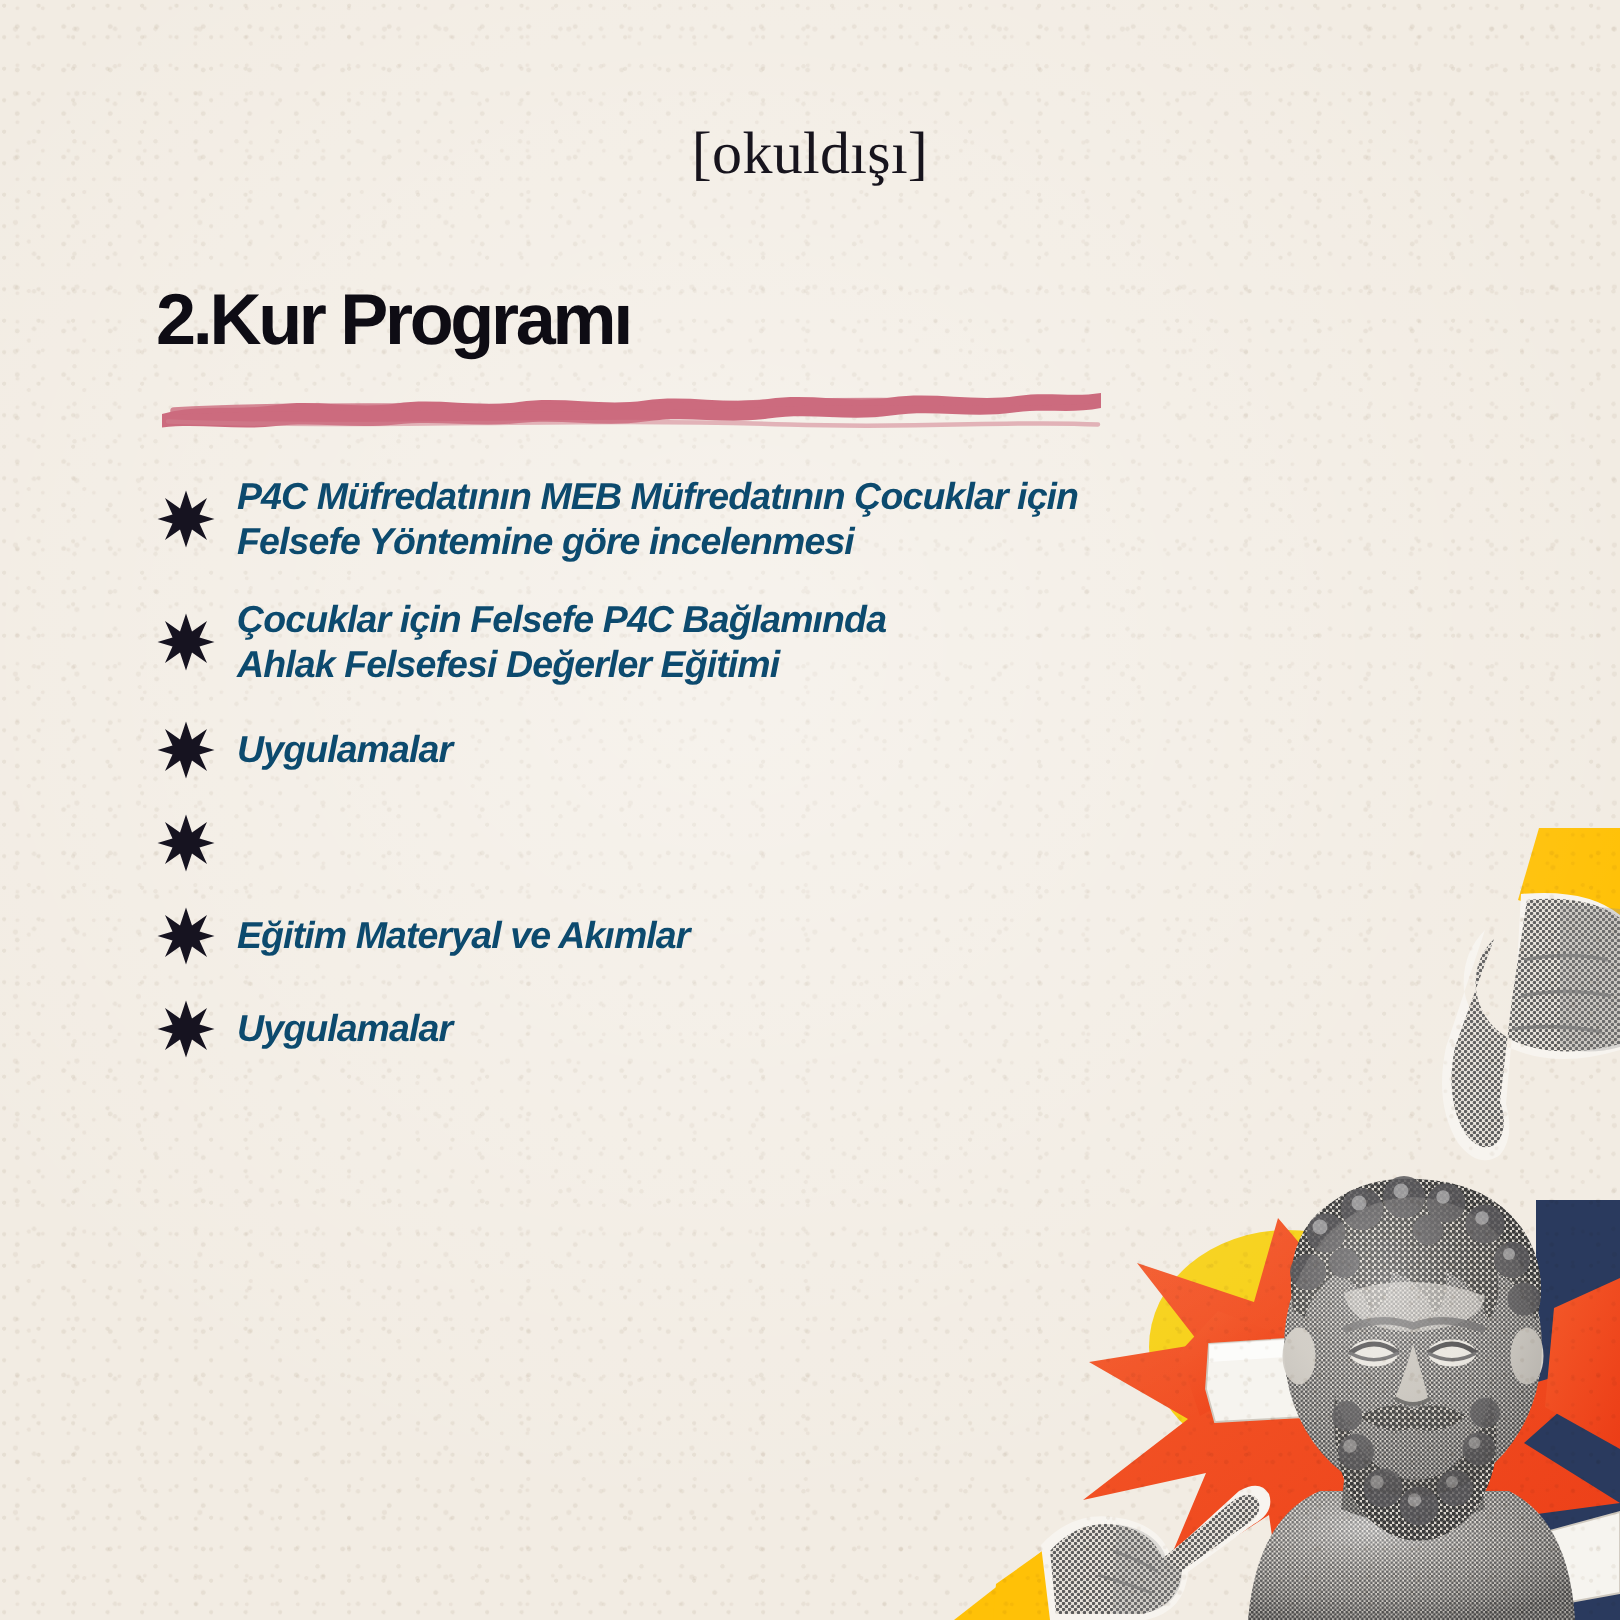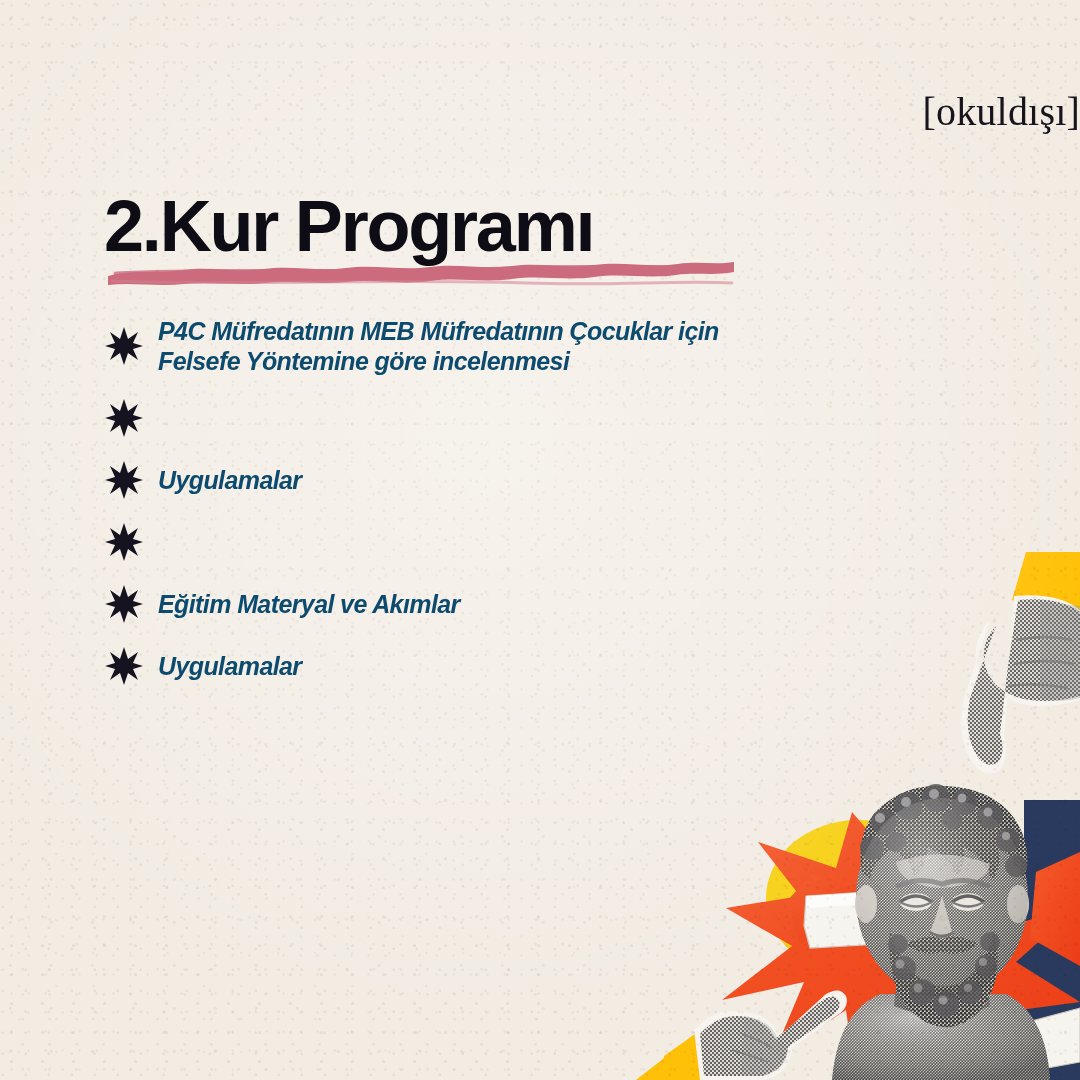--- a/index.html
+++ b/index.html
@@ -59,41 +59,41 @@
   .content {
     position: relative;
     z-index: 5;
     width: 100%;
     height: 100%;
   }
 
   
   .brand {
     position: absolute;
-    top: 92px;
+    top: 82px;
     left: 0;
     width: 100%;
-    text-align: right;
+    text-align: center;
     font-family: "Liberation Serif", "DejaVu Serif", serif;
     font-size: 40px;
     letter-spacing: 0.2px;
     color: #17141d;
     line-height: 1;
   }
 
   
   .headline-wrap {
     position: absolute;
     top: 190px;
     left: 104px;
     width: 720px;
   }
   .headline {
     margin: 0;
-    font-size: 72px;
+    font-size: 48px;
     font-weight: 700;
     letter-spacing: -2.2px;
     line-height: 1.0;
     color: #0e0c14;
     white-space: nowrap;
   }
   .underline-brush {
     position: absolute;
     left: 2px;
     top: 70px;
@@ -426,20 +426,22 @@
 Felsefe Yöntemine göre incelenmesi</span>
       </li>
 
       <li class="bullet-item">
         <span class="star-icon">
           <svg viewBox="0 0 40 40" xmlns="http://www.w3.org/2000/svg">
             <path d="M20 1 L24 13 L34 6 L29 17 L39 20 L29 23 L34 34 L24 27 L20 39
                      L16 27 L6 34 L11 23 L1 20 L11 17 L6 6 L16 13 Z" fill="#161320"></path>
           </svg>
         </span>
+        <span class="bullet-text">Çocuklar için Felsefe P4C Bağlamında
+Ahlak Felsefesi Değerler Eğitimi</span>
       </li>
 
       <li class="bullet-item">
         <span class="star-icon">
           <svg viewBox="0 0 40 40" xmlns="http://www.w3.org/2000/svg">
             <path d="M20 1 L24 13 L34 6 L29 17 L39 20 L29 23 L34 34 L24 27 L20 39
                      L16 27 L6 34 L11 23 L1 20 L11 17 L6 6 L16 13 Z" fill="#161320"></path>
           </svg>
         </span>
         <span class="bullet-text">Uygulamalar</span>

